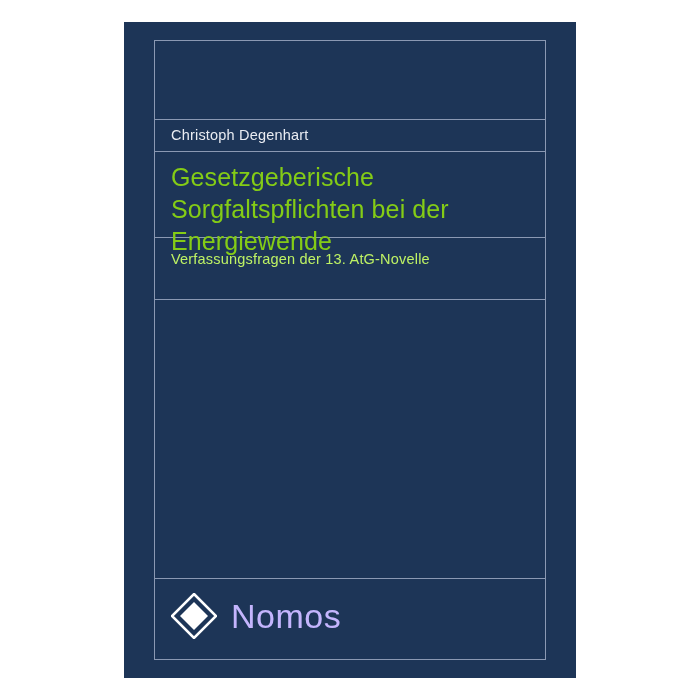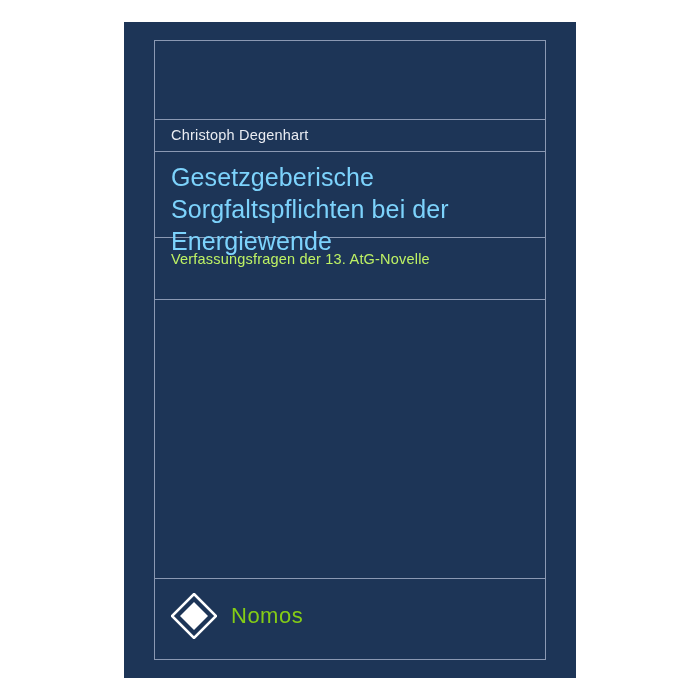--- a/index.html
+++ b/index.html
@@ -59,21 +59,21 @@
     color: #e9ecf2;
     font-size: 14.5px;
     letter-spacing: 0.2px;
     line-height: 20px;
   }
   .title {
     position: absolute;
     left: 16px;
     top: 120px;
     right: 10px;
-    color: #7dd3fc;
+    color: #84cc16;
     font-size: 25px;
     line-height: 32px;
     letter-spacing: 0.1px;
   }
   .subtitle {
     position: absolute;
     left: 16px;
     top: 208px;
     right: 10px;
     color: #bef264;
@@ -90,22 +90,22 @@
     align-items: center;
     gap: 14px;
   }
   .nomos-mark {
     width: 46px;
     height: 46px;
     position: relative;
     flex: 0 0 auto;
   }
   .nomos-name {
-    color: #84cc16;
-    font-size: 22px;
+    color: #c4b5fd;
+    font-size: 34px;
     letter-spacing: 0.5px;
     line-height: 34px;
     font-weight: 400;
   }
 </style>
 </head>
 <body>
 
 <div class="page">
   <div class="book-cover">

